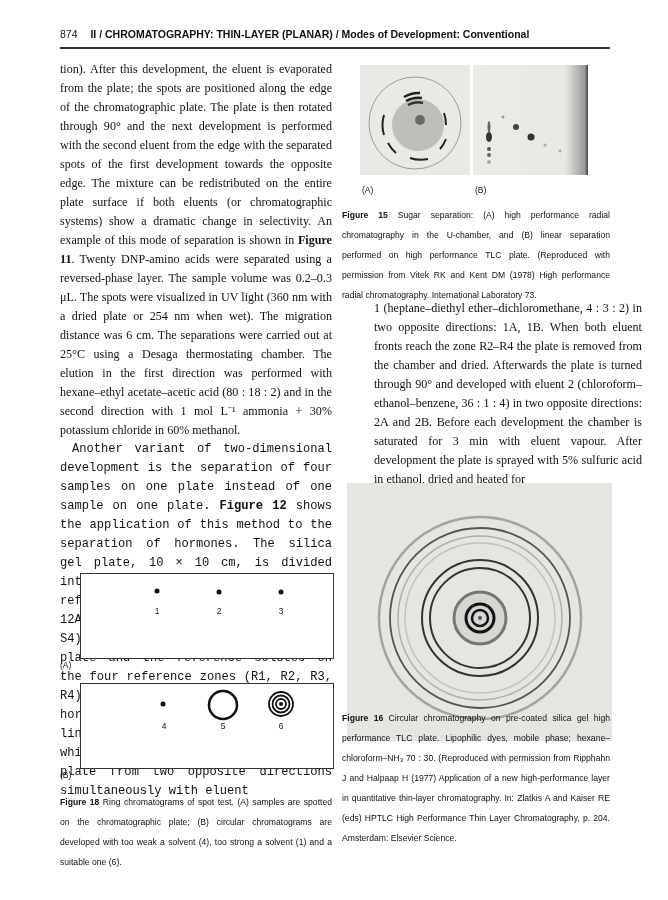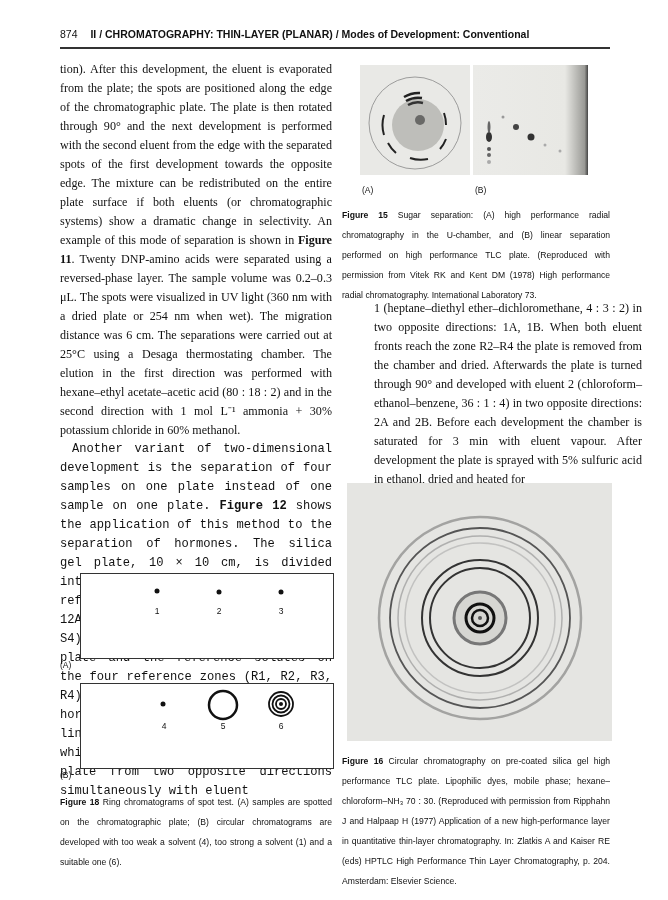--- a/index.html
+++ b/index.html
@@ -17,21 +17,21 @@
   .col-right-top { left:342px; top:299px; width:268px;margin-left:32px; }
   .caption { font-family:"Liberation Sans", sans-serif; font-size:8.6px; line-height:20px; text-align:justify; color:#111; }
   .caption b { font-weight:bold; }
   .fig15 { left:360px; top:65px; width:260px; height:120px; }
   .fig15 .panel { position:absolute; top:0; height:110px; background:#e9e9e6; }
   .fig15 .panelA { left:0; width:110px; }
   .fig15 .panelB { left:113px; width:115px; background:linear-gradient(90deg,#ebebe8 0%,#e8e8e4 80%,#9a9a96 97%,#444 100%); }
   .fig15 .lbl { position:absolute; top:120px; font-family:"Liberation Sans", sans-serif; font-size:8.5px; }
   .fig15-caption { left:342px; top:205px; width:268px; }
   .fig16-img { left:347px; top:483px; width:265px; height:258px; background:#e5e5e2; }
-  .fig16-caption { left:342px; top:751px; width:268px; }
+  .fig16-caption { left:342px; top:708px; width:268px; }
   .fig14 { left:60px; top:560px; width:272px; height:220px; }
   .fig14 .box { position:absolute; left:20px; width:252px; height:84px; border:1px solid #333; background:#fff; }
   .fig14 .boxA { top:13px; }
   .fig14 .boxB { top:123px; }
   .fig14 .plbl { position:absolute; left:0; font-family:"Liberation Sans", sans-serif; font-size:8.5px; }
   .fig14 .num { position:absolute; font-family:"Liberation Sans", sans-serif; font-size:8.5px; transform:translateX(-50%); }
   .fig14 .dot { position:absolute; width:5px; height:5px; border-radius:50%; background:#111; transform:translate(-50%,-50%); }
   .fig14-caption { left:60px; top:792px; width:272px; }
 </style>
 </head>

